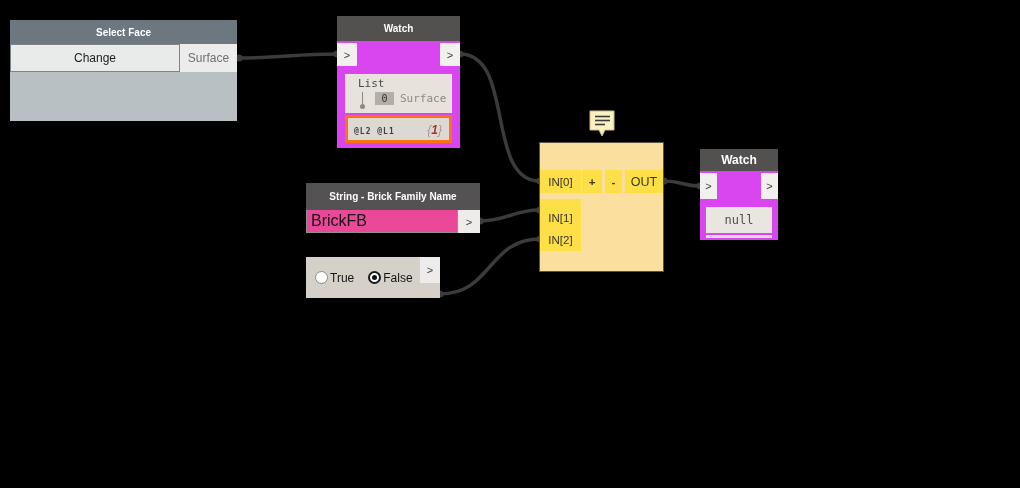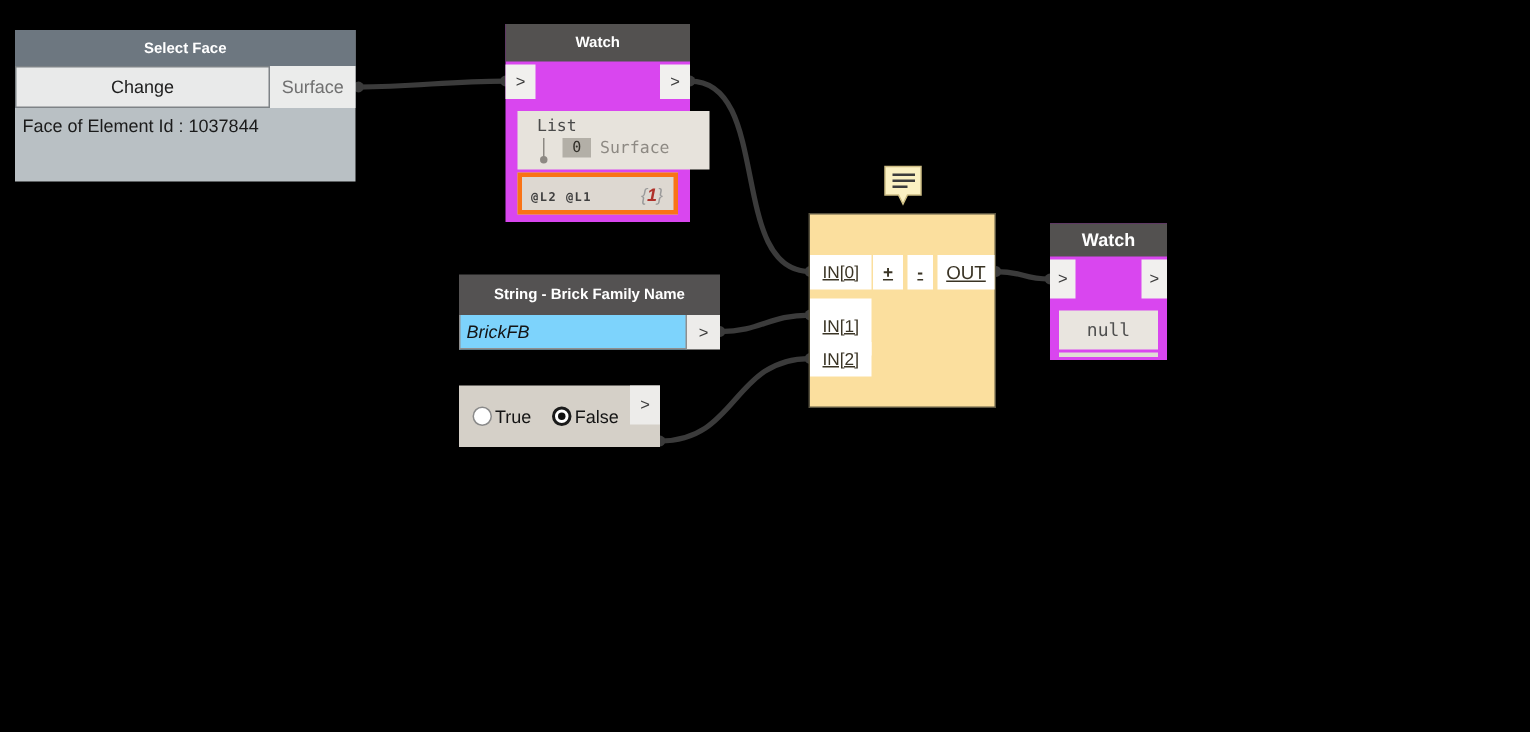--- a/index.html
+++ b/index.html
@@ -20,36 +20,36 @@
   .selface-info { padding:5px 5px; font-size:12px; color:#1b1b1b; }
 
   
   .watchbody { background:#d946ef; }
   .w-hdr { background:#535150; }
   .pbox { position:absolute; background:#f1f0ee; color:#3e3e3e; font-size:11px; display:flex; align-items:center; justify-content:center; }
   .n-watch1 { left:337px; top:16px; width:123px; height:132px; }
   .n-watch1 .hdr { height:25px; }
   .n-watch1 .pin  { left:0; top:27px; width:20px; height:23px; }
   .n-watch1 .pout { right:0; top:27px; width:20px; height:23px; }
-  .w1-content { position:absolute; left:8px; top:58px; width:128px; height:39px; background:#e7e3dc; font-size:11px; color:#4a4a4a; }
+  .w1-content { position:absolute; left:8px; top:58px; width:107px; height:39px; background:#e7e3dc; font-size:11px; color:#4a4a4a; }
   .w1-root { position:absolute; left:13px; top:3px; }
   .w1-vline { position:absolute; left:17px; top:18px; width:1px; height:13px; background:#8d8983; }
   .w1-dot { position:absolute; left:15px; top:30px; width:5px; height:5px; border-radius:50%; background:#8d8983; }
   .w1-idx { position:absolute; left:30px; top:18px; width:19px; height:13px; background:#b3afa7; color:#33302a; font-size:10px; text-align:center; line-height:13px; }
   .w1-val { position:absolute; left:55px; top:18px; color:#8d8983; }
   .w1-footer { position:absolute; left:8px; top:99px; width:107px; height:28px; background:#ddd8d1; border:3px solid #f97316; }
   .w1-levels { position:absolute; left:6px; top:9px; font-size:8px; font-weight:bold; color:#3f3f3f; letter-spacing:1px; }
   .w1-count { position:absolute; right:7px; top:5px; font-size:12px; font-style:italic; }
   .brace { color:#9a9a9a; }
   .cnt { color:#b0312a; font-weight:bold; }
 
   
   .n-python { left:540px; top:143px; width:123px; height:128px; background:#fbdf9e; box-shadow:0 0 0 1px #5a5440; }
   .n-python .hdr { height:25px; background:#474130; }
-  .ybox { position:absolute; background:#ffffff; color:#3a3425; font-size:11.5px; display:flex; align-items:center; justify-content:center;text-decoration:underline; }
+  .ybox { position:absolute; background:#fde047; color:#3a3425; font-size:11.5px; display:flex; align-items:center; justify-content:center; }
   .y-in0 { left:0; top:27px; width:41px; height:23px; }
   .y-in1 { left:0; top:56px; width:41px; height:38px; }
   .y-in2 { left:0; top:85px; width:41px; height:23px; }
   .y-plus { left:42px; top:27px; width:20px; height:23px; font-weight:bold; }
   .y-minus { left:65px; top:27px; width:17px; height:23px; font-weight:bold; }
   .y-out { left:85px; top:27px; width:38px; height:23px; font-size:12.5px; }
 
   
   .note { left:589px; top:110px; width:26px; height:28px; }
 
@@ -58,21 +58,21 @@
   .n-watch2 .hdr { height:22px; font-size:12px; }
   .n-watch2 .pin  { left:0; top:24px; width:17px; height:26px; }
   .n-watch2 .pout { right:0; top:24px; width:17px; height:26px; }
   .w2-null { position:absolute; left:6px; top:58px; width:66px; height:26px; background:#e9e5df; color:#4f4f4f; font-size:12px; text-align:center; line-height:26px; }
   .w2-strip { position:absolute; left:6px; top:86px; width:66px; height:3px; background:#e0dcd5; }
 
   
   .n-string { left:306px; top:183px; width:174px; height:50px; }
   .n-string .hdr { height:27px; background:#545252; }
   .n-string .row { display:flex; height:23px; }
-  .str-input { flex:1; background:#7dd3fc; border:1px solid #8f8f8f; border-top:none; color:#141414; font-size:12px; display:flex; align-items:center; padding-left:4px;font-style:italic; }
+  .str-input { flex:1; background:#ec4899; border:1px solid #8f8f8f; border-top:none; color:#141414; font-size:16px; display:flex; align-items:center; padding-left:4px; }
   .str-port { width:22px; background:#edecea; color:#3e3e3e; font-size:11px; display:flex; align-items:center; justify-content:center; }
 
   
   .n-bool { left:306px; top:257px; width:134px; height:51px; }
   .n-bool .hdr { height:25px; background:#545252; }
   .bool-row { position:relative; display:flex; align-items:center; height:41px; background:#d5d0c8; }
   .radio { width:13px; height:13px; border-radius:50%; background:#fff; border:1px solid #8a8a8a; display:inline-flex; align-items:center; justify-content:center; }
   .radio.sel { border:2px solid #1a1a1a; }
   .radio.sel .dot { width:5px; height:5px; border-radius:50%; background:#111; }
   .rlabel { font-size:12px; color:#141414; margin-left:2px; }
@@ -108,21 +108,20 @@
   </svg>
 
   <div class="node n-selface">
     <div class="hdr">
       <span>Select Face</span>
     </div>
     <div class="row">
       <div class="btn-change">Change</div>
       <div class="port-surface">Surface</div>
     </div>
-    <div class="selface-info">Face of Element Id : 1037844</div>
   </div>
 
   <div class="node watchbody n-watch1">
     <div class="hdr w-hdr">
       <span>Watch</span>
     </div>
     <div class="pbox pin">&gt;</div>
     <div class="pbox pout">&gt;</div>
     <div class="w1-content mono">
       <span class="w1-root">List</span>

